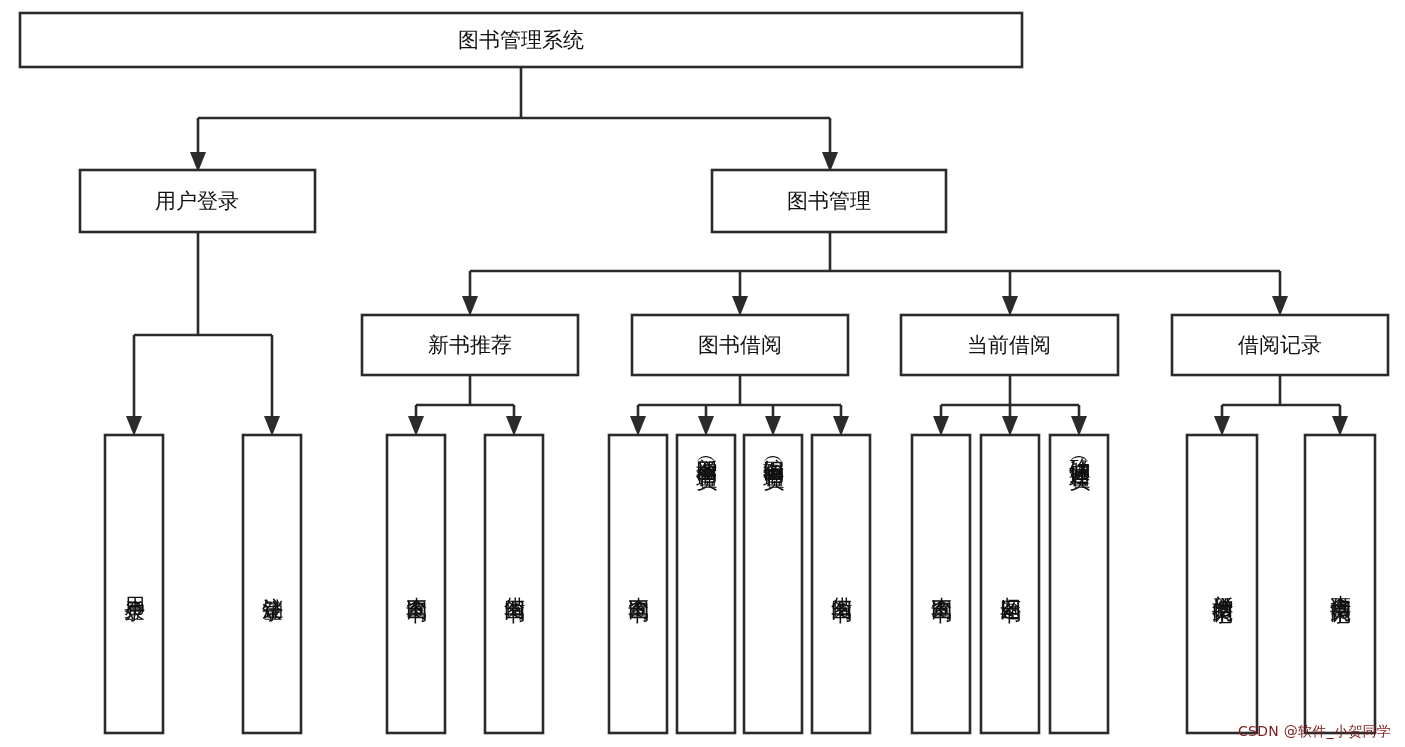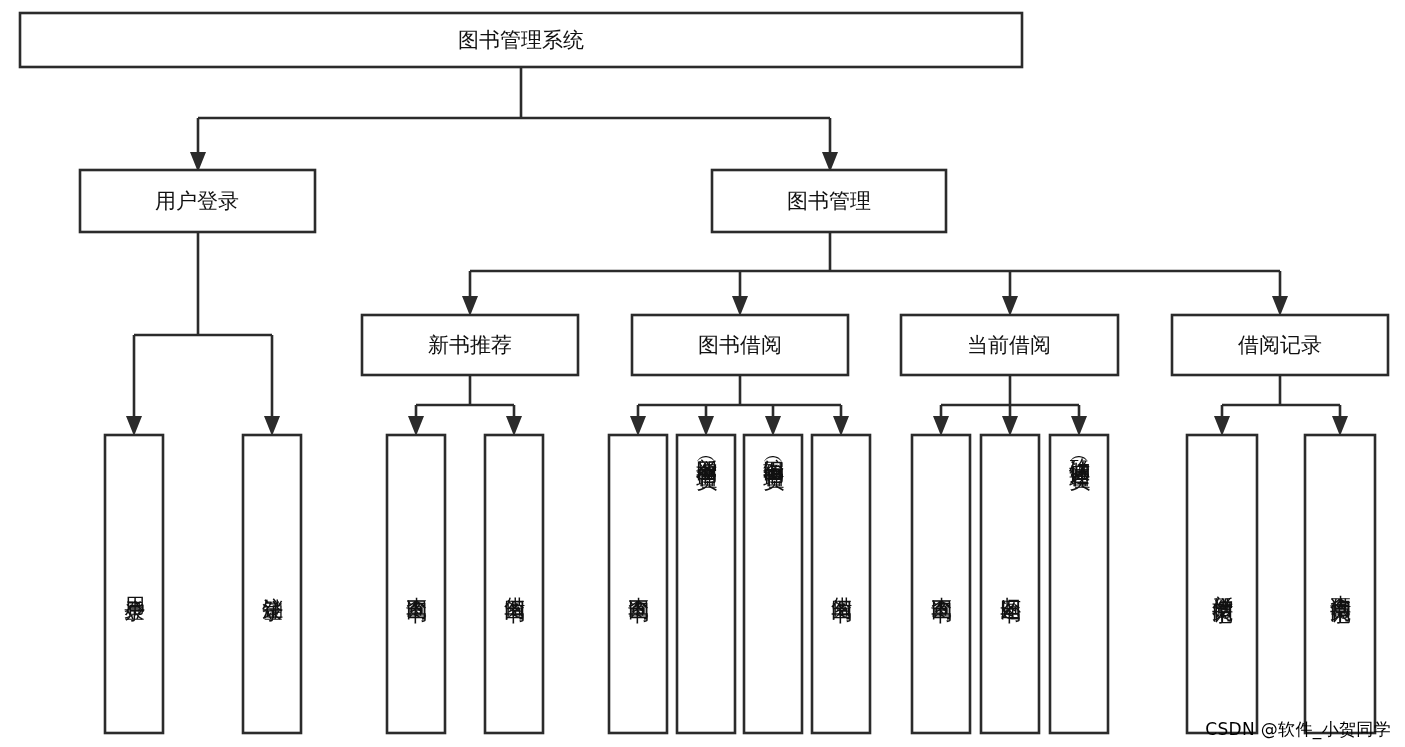--- a/index.html
+++ b/index.html
@@ -71,22 +71,22 @@
     letter-spacing: 0.09em;
     color: #111111;
     white-space: nowrap;
     text-align: center;
   }
   .watermark {
     position: absolute;
     right: 14px;
     bottom: 6px;
     font-family: "DejaVu Sans", "Liberation Sans", sans-serif;
-    font-size: 17px;
-    color: #000000;
+    font-size: 14px;
+    color: #7f1d1d;
     letter-spacing: 0.02em;
     white-space: nowrap;
   }
 </style>
 </head>
 <body>
 
 <div id="diagram-root">
 
   <svg id="tree-svg" viewBox="0 0 1405 747" xmlns="http://www.w3.org/2000/svg">

